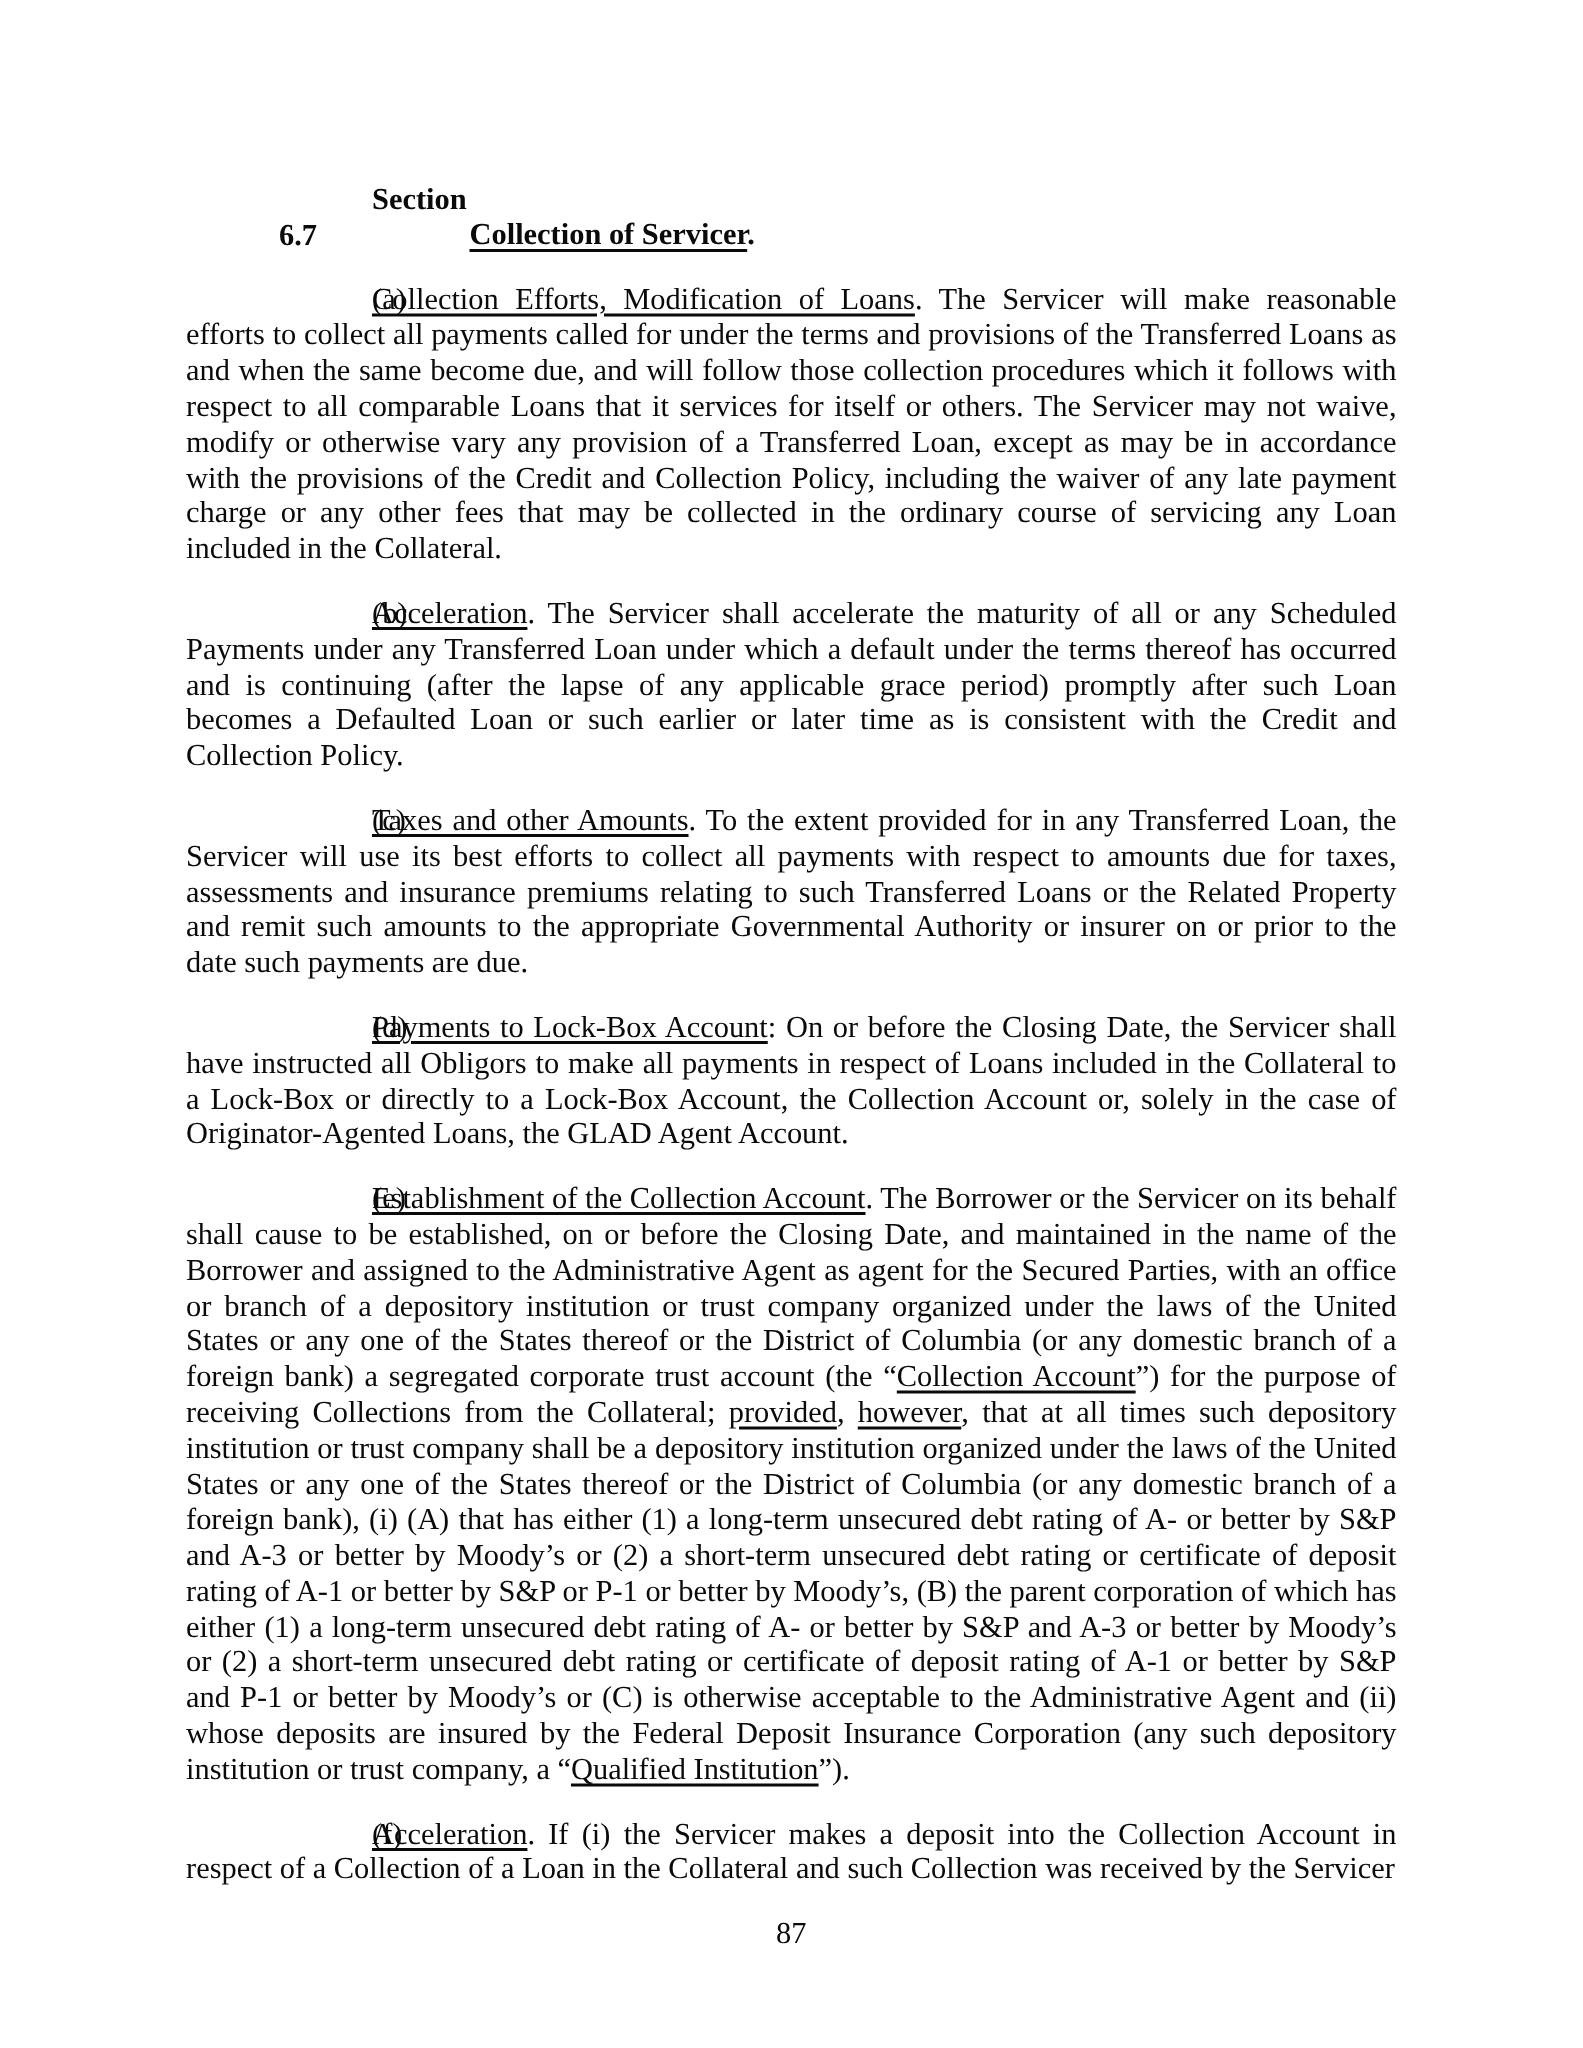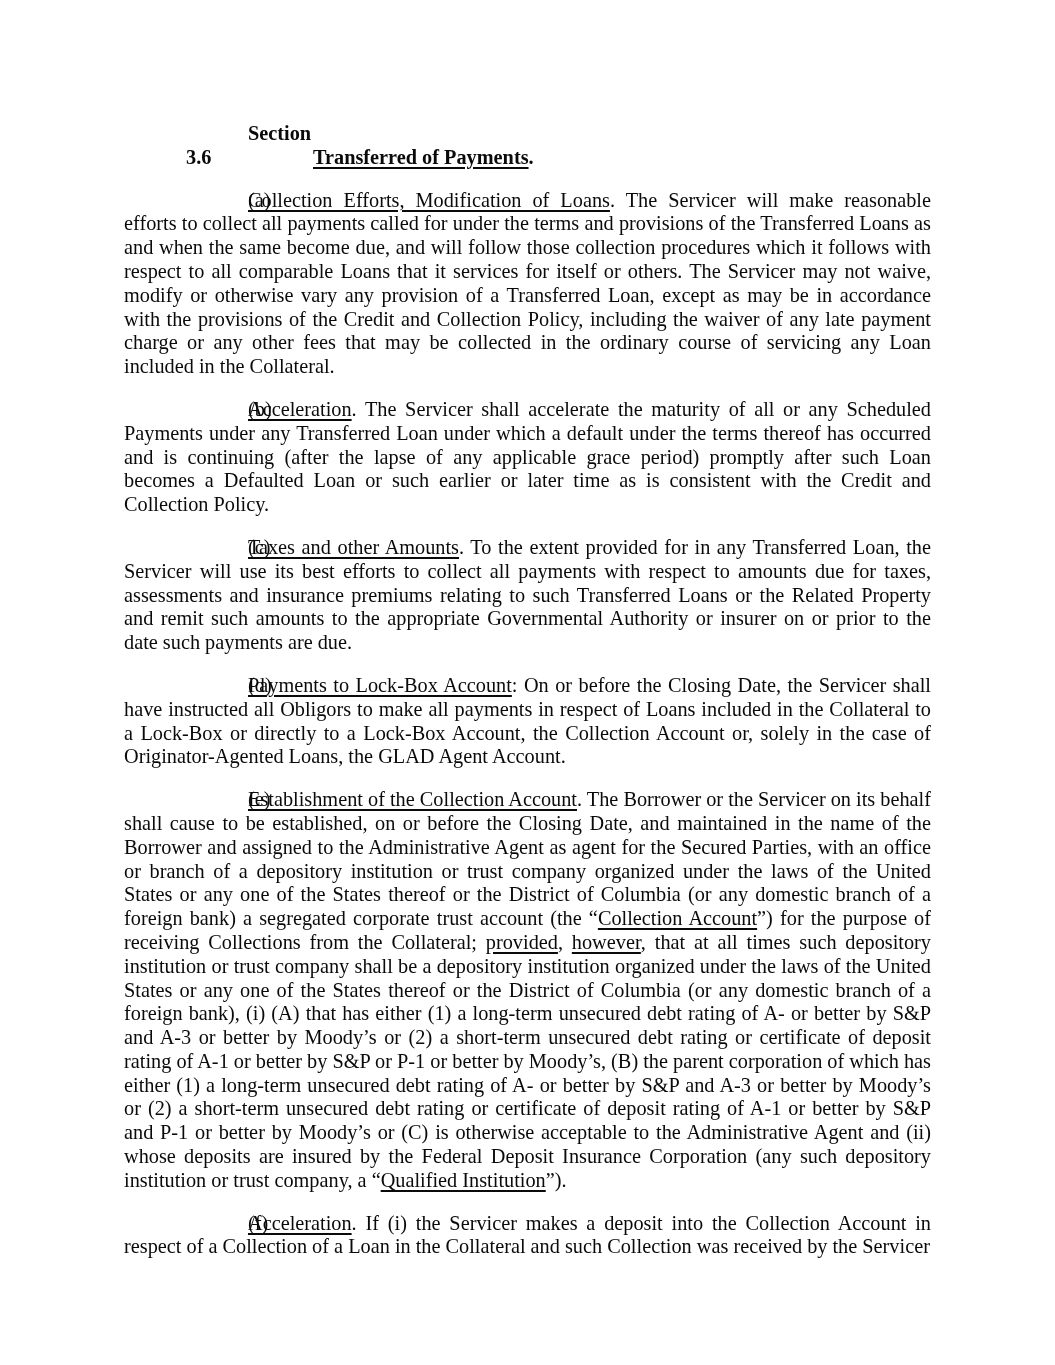--- a/index.html
+++ b/index.html
@@ -56,23 +56,24 @@
     left: 0;
     width: 100%;
     text-align: center;
   }
 </style>
 </head>
 <body>
 
 <div class="page">
   <div class="content">
-    <p class="heading"><span class="sec-label">Section 3.6</span><span class="u">Transferred of Payments</span><span>.</span></p>
+    <p class="heading"><span class="sec-label">Section 6.7</span><span class="u">Collection of Servicer</span><span>.</span></p>
     <div id="doc-body">
         <p class="para"><span class="plabel">(a)</span><span class="u">Collection Efforts, Modification of Loans</span><span>. The Servicer will make reasonable efforts to collect all payments called for under the terms and provisions of the Transferred Loans as and when the same become due, and will follow those collection procedures which it follows with respect to all comparable Loans that it services for itself or others. The Servicer may not waive, modify or otherwise vary any provision of a Transferred Loan, except as may be in accordance with the provisions of the Credit and Collection Policy, including the waiver of any late payment charge or any other fees that may be collected in the ordinary course of servicing any Loan included in the Collateral.</span></p>
         <p class="para"><span class="plabel">(b)</span><span class="u">Acceleration</span><span>. The Servicer shall accelerate the maturity of all or any Scheduled Payments under any Transferred Loan under which a default under the terms thereof has occurred and is continuing (after the lapse of any applicable grace period) promptly after such Loan becomes a Defaulted Loan or such earlier or later time as is consistent with the Credit and Collection Policy.</span></p>
         <p class="para"><span class="plabel">(c)</span><span class="u">Taxes and other Amounts</span><span>. To the extent provided for in any Transferred Loan, the Servicer will use its best efforts to collect all payments with respect to amounts due for taxes, assessments and insurance premiums relating to such Transferred Loans or the Related Property and remit such amounts to the appropriate Governmental Authority or insurer on or prior to the date such payments are due.</span></p>
         <p class="para"><span class="plabel">(d)</span><span class="u">Payments to Lock-Box Account</span><span>: On or before the Closing Date, the Servicer shall have instructed all Obligors to make all payments in respect of Loans included in the Collateral to a Lock-Box or directly to a Lock-Box Account, the Collection Account or, solely in the case of Originator-Agented Loans, the GLAD Agent Account.</span></p>
         <p class="para"><span class="plabel">(e)</span><span class="u">Establishment of the Collection Account</span><span>. The Borrower or the Servicer on its behalf shall cause to be established, on or before the Closing Date, and maintained in the name of the Borrower and assigned to the Administrative Agent as agent for the Secured Parties, with an office or branch of a depository institution or trust company organized under the laws of the United States or any one of the States thereof or the District of Columbia (or any domestic branch of a foreign bank) a segregated corporate trust account (the “</span><span class="u">Collection Account</span><span>”) for the purpose of receiving Collections from the Collateral; </span><span class="u">provided</span><span>, </span><span class="u">however</span><span>, that at all times such depository institution or trust company shall be a depository institution organized under the laws of the United States or any one of the States thereof or the District of Columbia (or any domestic branch of a foreign bank), (i) (A) that has either (1) a long-term unsecured debt rating of A- or better by S&amp;P and A-3 or better by Moody’s or (2) a short-term unsecured debt rating or certificate of deposit rating of A-1 or better by S&amp;P or P-1 or better by Moody’s, (B) the parent corporation of which has either (1) a long-term unsecured debt rating of A- or better by S&amp;P and A-3 or better by Moody’s or (2) a short-term unsecured debt rating or certificate of deposit rating of A-1 or better by S&amp;P and P-1 or better by Moody’s or (C) is otherwise acceptable to the Administrative Agent and (ii) whose deposits are insured by the Federal Deposit Insurance Corporation (any such depository institution or trust company, a “</span><span class="u">Qualified Institution</span><span>”).</span></p>
         <p class="para"><span class="plabel">(f)</span><span class="u">Acceleration</span><span>. If (i) the Servicer makes a deposit into the Collection Account in respect of a Collection of a Loan in the Collateral and such Collection was received by the Servicer</span></p>
       </div>
   </div>
+  <div class="page-number">87</div>
 </div>
 
 </body></html>

